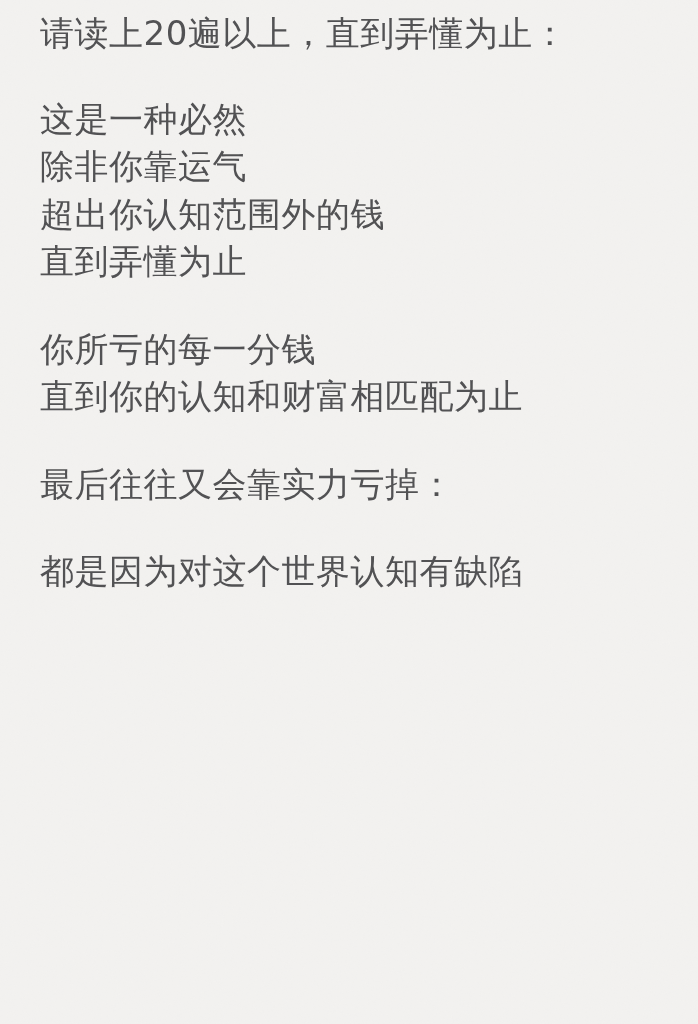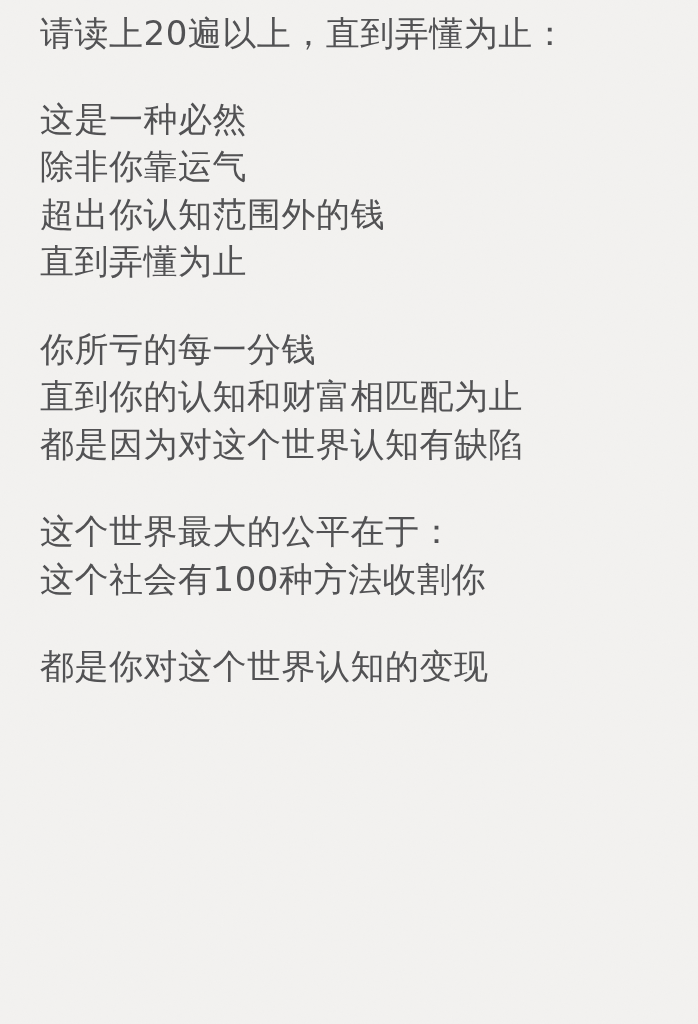--- a/index.html
+++ b/index.html
@@ -69,26 +69,24 @@
     <div class="para">
       <p class="line">这是一种必然</p>
       <p class="line">除非你靠运气</p>
       <p class="line">超出你认知范围外的钱</p>
       <p class="line">直到弄懂为止</p>
     </div>
 
     <div class="para">
       <p class="line">你所亏的每一分钱</p>
       <p class="line">直到你的认知和财富相匹配为止</p>
-      <p class="line">都是因为对这个世界认知有缺陷</p>
     </div>
 
     <div class="para">
-      <p class="line">这个世界最大的公平在于：</p>
-      <p class="line">这个社会有100种方法收割你</p>
+      <p class="line">最后往往又会靠实力亏掉：</p>
     </div>
 
     <div class="para">
-      <p class="line">都是你对这个世界认知的变现</p>
+      <p class="line">都是因为对这个世界认知有缺陷</p>
     </div>
 
   </div>
 </div>
 
 </body></html>

